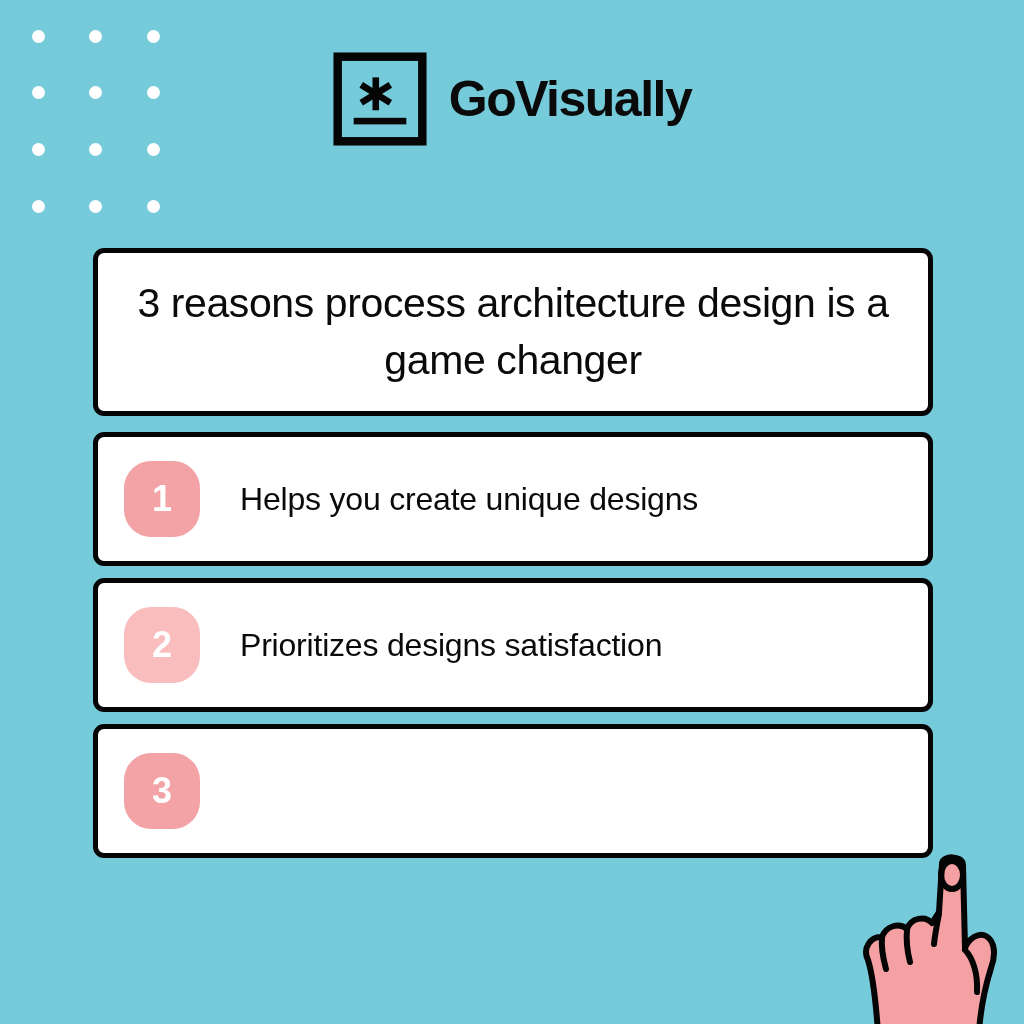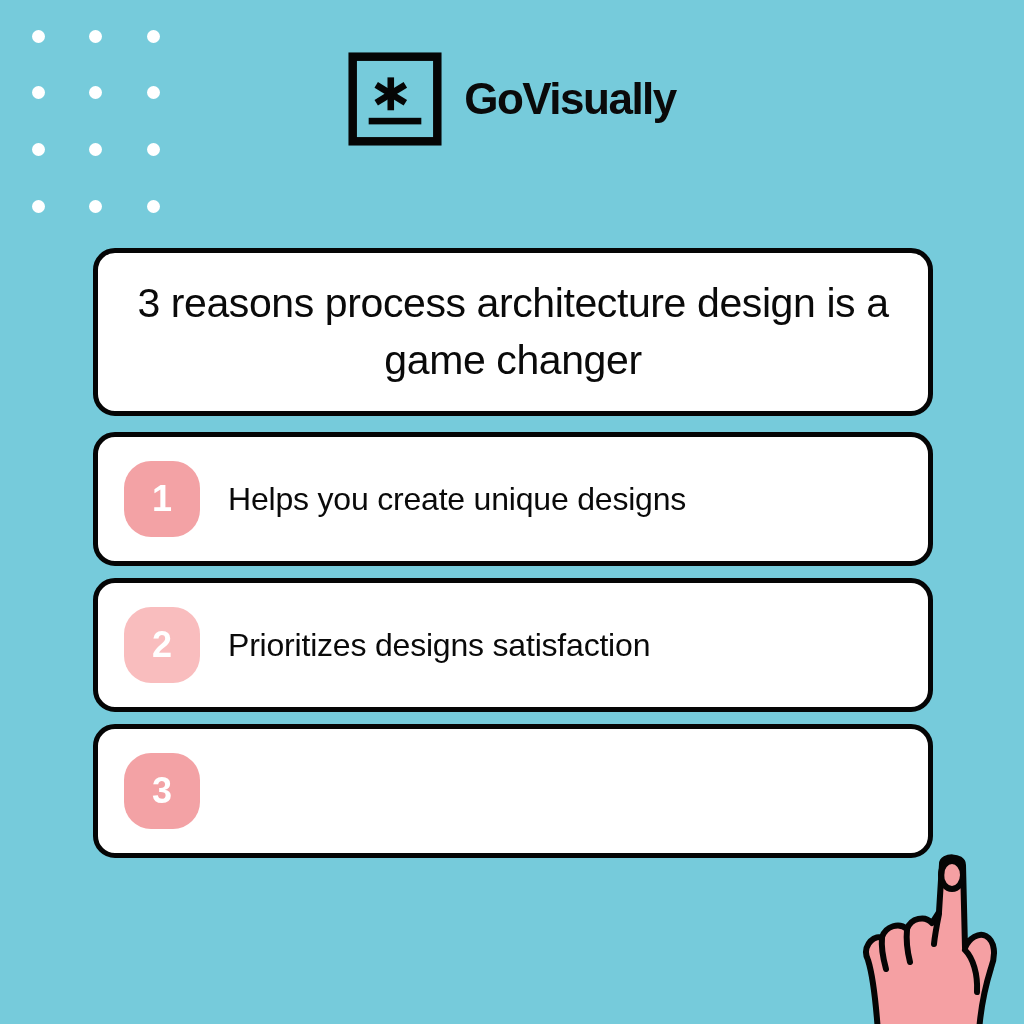--- a/index.html
+++ b/index.html
@@ -49,36 +49,36 @@
     justify-content: center;
     gap: 22px;
   }
   #brand-mark {
     width: 94px;
     height: 94px;
     flex: 0 0 auto;
     display: block;
   }
   #brand-name {
-    font-size: 44px;
+    font-size: 50px;
     font-weight: 700;
     letter-spacing: -1.5px;
     color: #0a0a0a;
     line-height: 1;
     white-space: nowrap;
   }
 
   
   .card {
     position: absolute;
     left: 93px;
     width: 840px;
     background: #ffffff;
     border: 5px solid #050505;
-    border-radius: 22px;
+    border-radius: 11px;
     box-sizing: border-box;
   }
   #title-card {
     top: 248px;
     height: 168px;
     display: flex;
     align-items: center;
     justify-content: center;
     padding: 0 26px;
   }
@@ -108,21 +108,21 @@
     border-radius: 27px;
     display: flex;
     align-items: center;
     justify-content: center;
     color: #ffffff;
     font-size: 36px;
     font-weight: 700;
     line-height: 1;
   }
   .reason-label {
-    margin-left: 28px;
+    margin-left: 40px;
     font-size: 32px;
     color: #0a0a0a;
     letter-spacing: -0.2px;
     line-height: 1.2;
     white-space: nowrap;
   }
 
   
   #hand-cursor {
     position: absolute;

